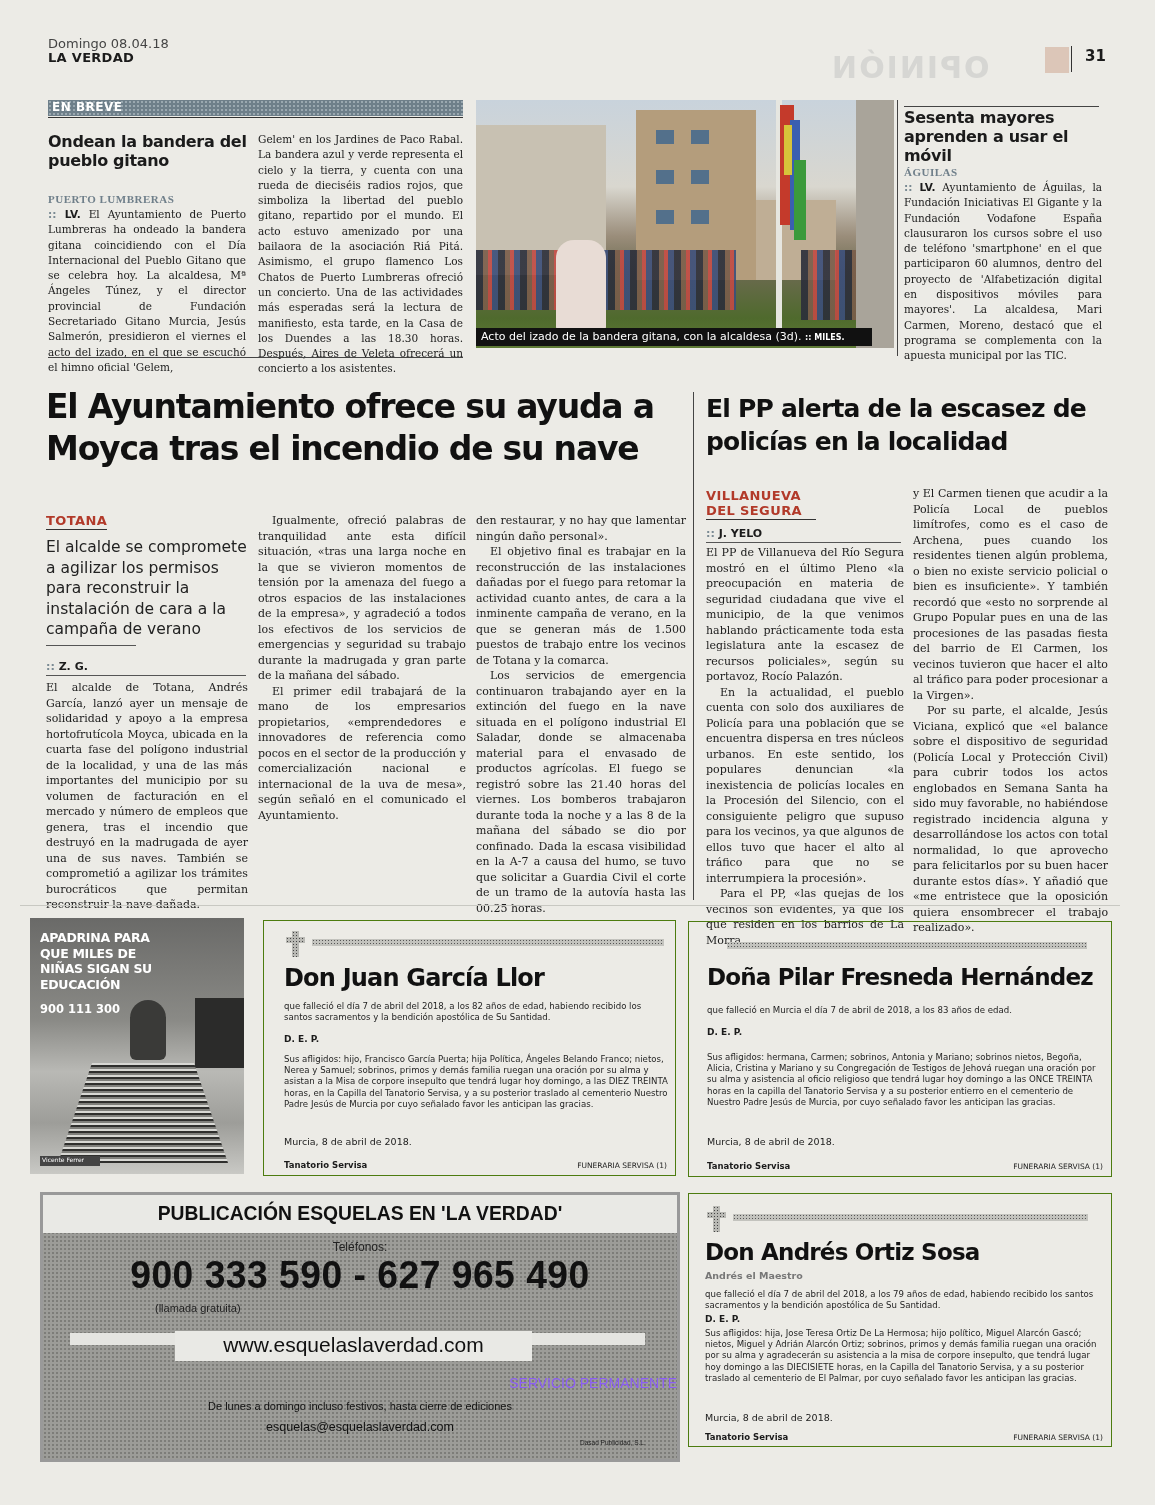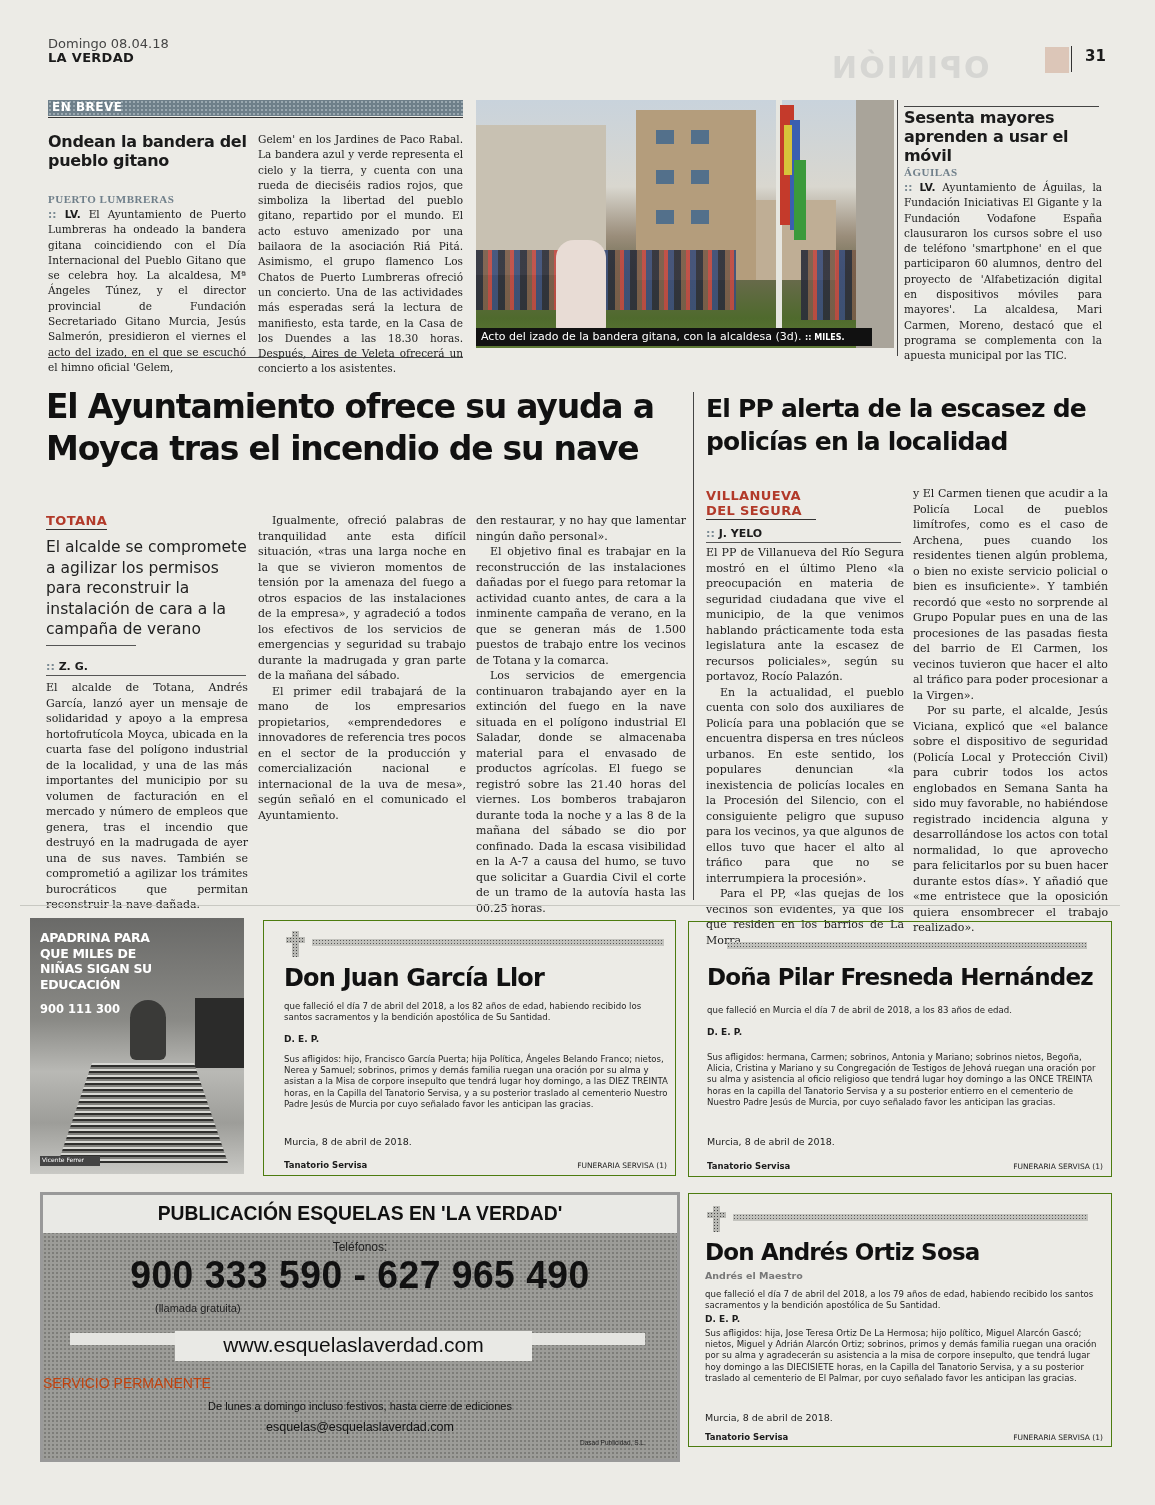--- a/index.html
+++ b/index.html
@@ -138,21 +138,21 @@
     background-size: 4px 4px;
   }
   #pub-head-bg { left: 43px; top: 1195px; width: 634px; height: 38px; background: #e9e9e5; }
   #pub-title { left: 43px; top: 1201px; width: 634px; text-align: center; font-family: "Liberation Sans", sans-serif; font-weight: bold; font-size: 21px; color: #111; transform: scaleX(0.92); }
   #pub-tel-label { left: 43px; top: 1240px; width: 634px; text-align: center; font-family: "Liberation Sans", sans-serif; font-size: 12px; color: #222; }
   #pub-phones { left: 43px; top: 1254px; width: 634px; text-align: center; font-family: "Liberation Sans", sans-serif; font-weight: bold; font-size: 38px; color: #111; letter-spacing: 0.5px; transform: scaleX(0.98); }
   #pub-free { left: 155px; top: 1302px; font-family: "Liberation Sans", sans-serif; font-size: 11px; color: #222; }
   #pub-url-bar { left: 70px; top: 1333px; width: 575px; height: 12px; background: #e5e5e1; }
   #pub-url-box { left: 175px; top: 1331px; width: 357px; height: 30px; background: #e9e9e5; }
   #pub-url { left: 175px; top: 1333px; width: 357px; text-align: center; font-family: "Liberation Sans", sans-serif; font-size: 21px; color: #111; }
-  #pub-service { left: 43px; top: 1375px; width: 634px; text-align: left; font-family: "Liberation Sans", sans-serif; font-size: 14px; color: #c2410c; }
+  #pub-service { left: 43px; top: 1375px; width: 634px; text-align: right; font-family: "Liberation Sans", sans-serif; font-size: 14px; color: #8b5cf6; }
   #pub-hours { left: 43px; top: 1400px; width: 634px; text-align: center; font-family: "Liberation Sans", sans-serif; font-size: 11px; color: #111; }
   #pub-email { left: 43px; top: 1420px; width: 634px; text-align: center; font-family: "Liberation Sans", sans-serif; font-size: 12.5px; color: #111; }
   #pub-credit { left: 580px; top: 1439px; font-family: "Liberation Sans", sans-serif; font-size: 6.5px; color: #222; }
 </style>
 </head>
 <body>
 
 <div class="abs" id="hdr-date">Domingo 08.04.18</div>
 <div class="abs" id="hdr-paper">LA VERDAD</div>
 <div class="abs" id="hdr-section">OPINIÓN</div>
@@ -201,21 +201,21 @@
 
 <h1 class="abs big" id="art1-title">El Ayuntamiento ofrece su ayuda a Moyca tras el incendio de su nave</h1>
 <div class="abs loc-red" id="art1-loc">TOTANA</div>
 <div class="abs" id="art1-sub">El alcalde se compromete a agilizar los permisos para reconstruir la instalación de cara a la campaña de verano</div>
 <div class="abs" id="art1-subrule"></div>
 <div class="abs byline" id="art1-byline"><span class="marker">:: </span><span>Z. G.</span></div>
 <div class="abs" id="art1-byrule"></div>
 <p class="abs body-md" id="art1-col1">El alcalde de Totana, Andrés García, lanzó ayer un mensaje de solidaridad y apoyo a la empresa hortofrutícola Moyca, ubicada en la cuarta fase del polígono industrial de la localidad, y una de las más importantes del municipio por su volumen de facturación en el mercado y número de empleos que genera, tras el incendio que destruyó en la madrugada de ayer una de sus naves. También se comprometió a agilizar los trámites burocráticos que permitan reconstruir la nave dañada.</p>
 <div class="abs body-md" id="art1-col2">
   <p style="text-indent:14px">Igualmente, ofreció palabras de tranquilidad ante esta difícil situación, «tras una larga noche en la que se vivieron momentos de tensión por la amenaza del fuego a otros espacios de las instalaciones de la empresa», y agradeció a todos los efectivos de los servicios de emergencias y seguridad su trabajo durante la madrugada y gran parte de la mañana del sábado.</p>
-  <p style="text-indent:14px">El primer edil trabajará de la mano de los empresarios propietarios, «emprendedores e innovadores de referencia tres pocos en el sector de la producción y comercialización nacional e internacional de la uva de mesa», según señaló en el comunicado el Ayuntamiento.</p>
+  <p style="text-indent:14px">El primer edil trabajará de la mano de los empresarios propietarios, «emprendedores e innovadores de referencia como pocos en el sector de la producción y comercialización nacional e internacional de la uva de mesa», según señaló en el comunicado el Ayuntamiento.</p>
 </div>
 <div class="abs body-md" id="art1-col3">
   <p>den restaurar, y no hay que lamentar ningún daño personal».</p>
   <p style="text-indent:14px">El objetivo final es trabajar en la reconstrucción de las instalaciones dañadas por el fuego para retomar la actividad cuanto antes, de cara a la inminente campaña de verano, en la que se generan más de 1.500 puestos de trabajo entre los vecinos de Totana y la comarca.</p>
   <p style="text-indent:14px">Los servicios de emergencia continuaron trabajando ayer en la extinción del fuego en la nave situada en el polígono industrial El Saladar, donde se almacenaba material para el envasado de productos agrícolas. El fuego se registró sobre las 21.40 horas del viernes. Los bomberos trabajaron durante toda la noche y a las 8 de la mañana del sábado se dio por confinado. Dada la escasa visibilidad en la A-7 a causa del humo, se tuvo que solicitar a Guardia Civil el corte de un tramo de la autovía hasta las 00.25 horas.</p>
 </div>
 <div class="abs" id="art1-vrule"></div>
 
 <h1 class="abs big" id="art2-title">El PP alerta de la escasez de policías en la localidad</h1>
 <div class="abs loc-red" id="art2-loc">VILLANUEVA DEL SEGURA</div>

